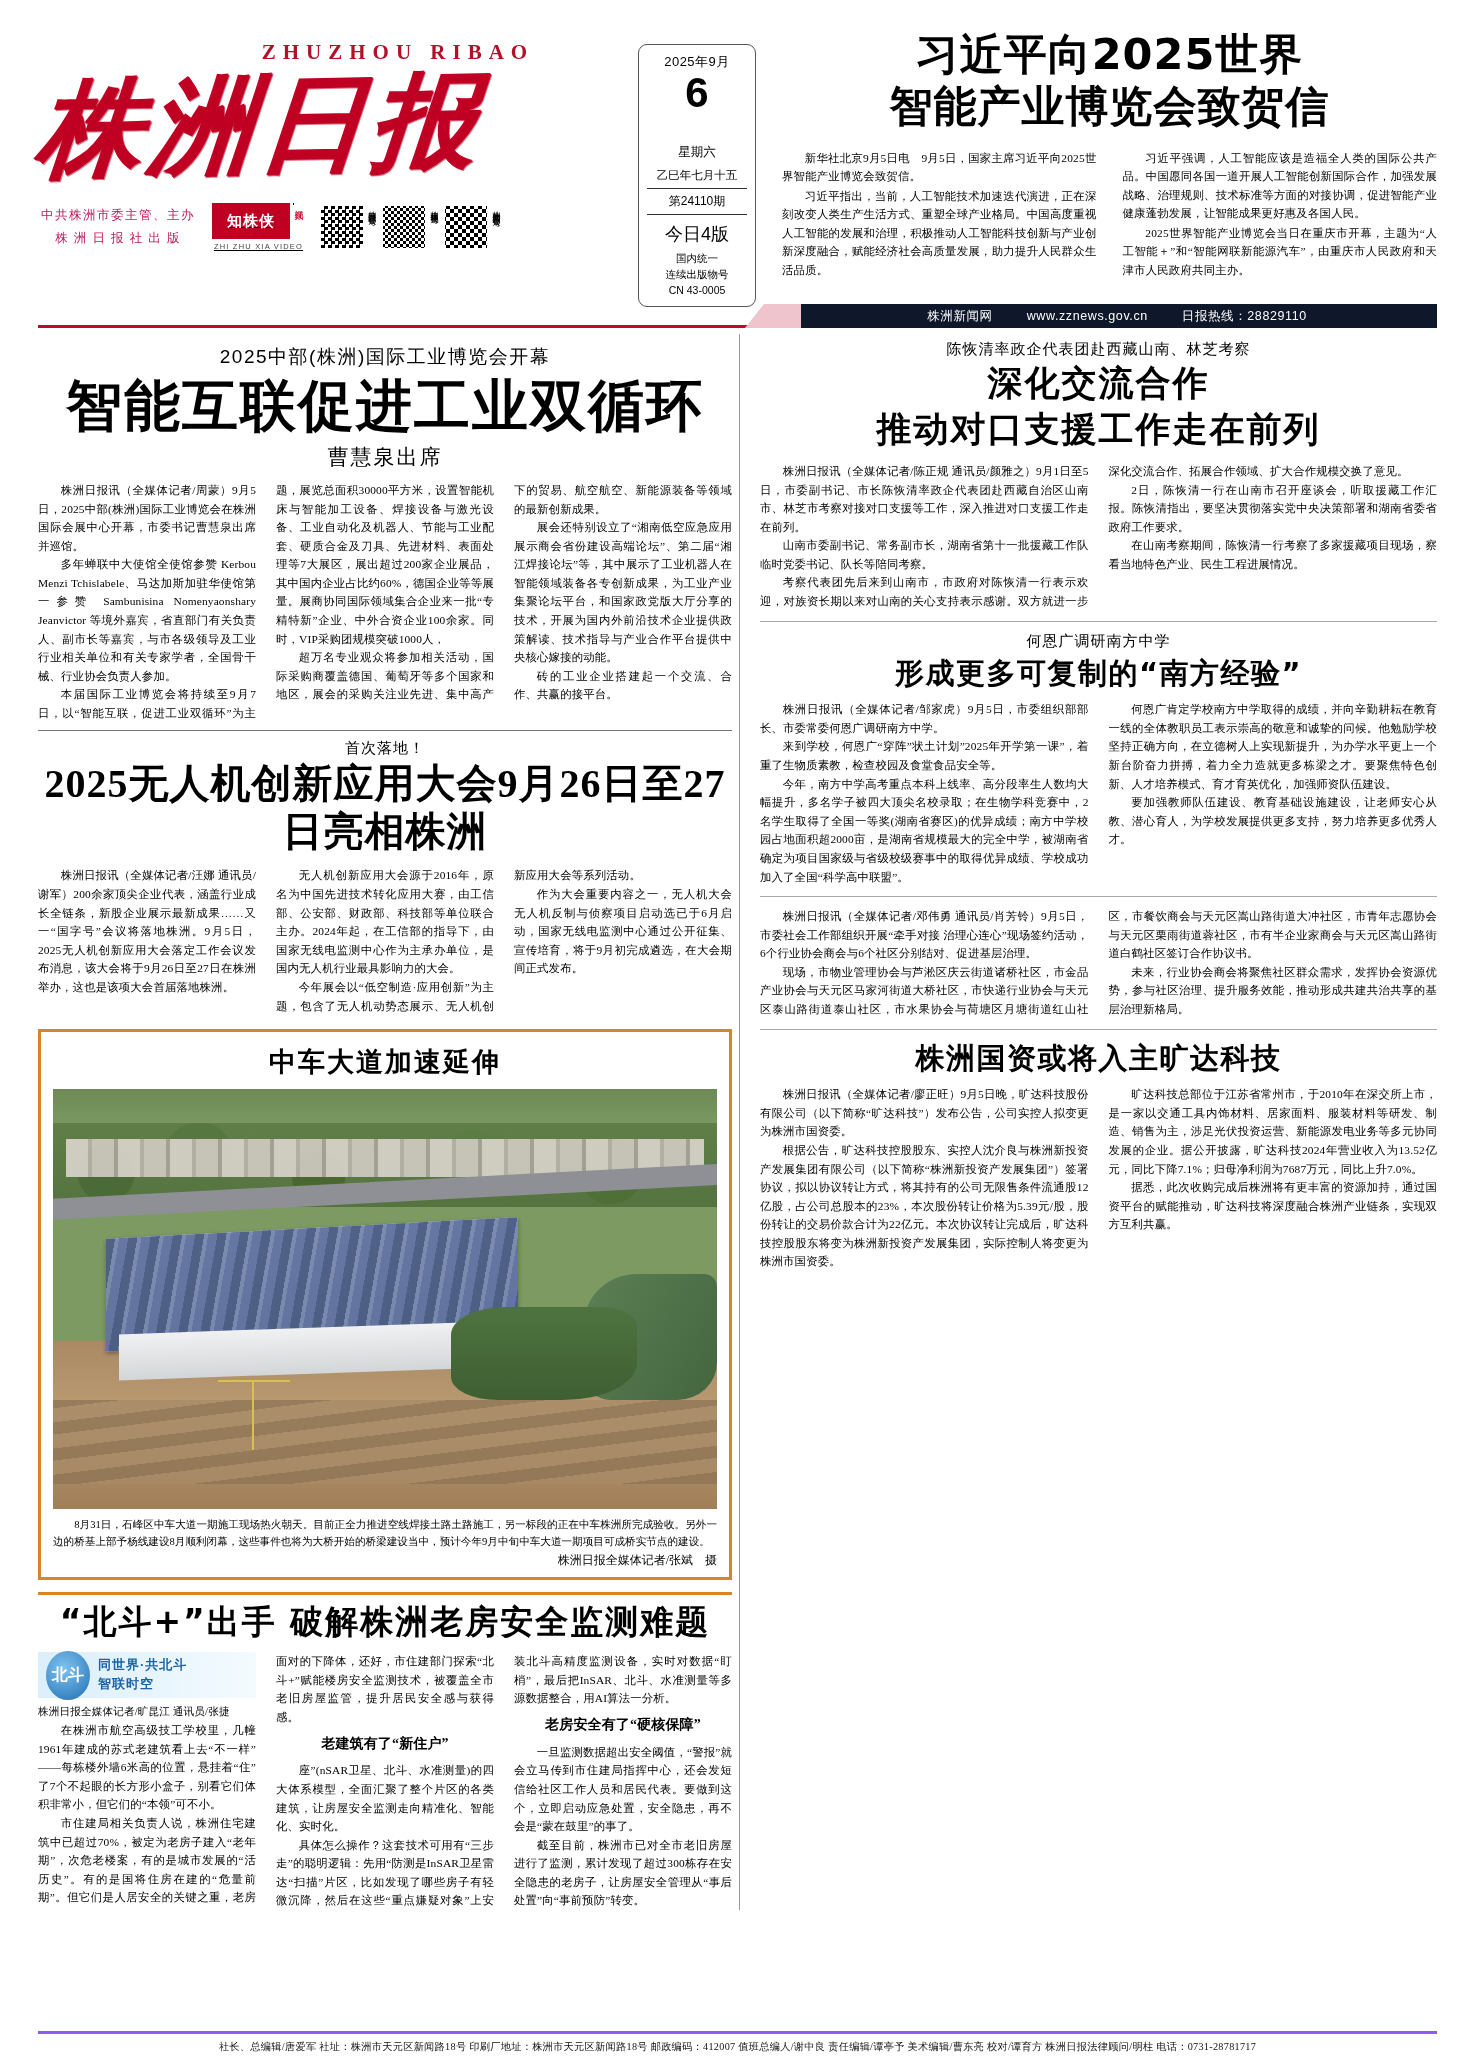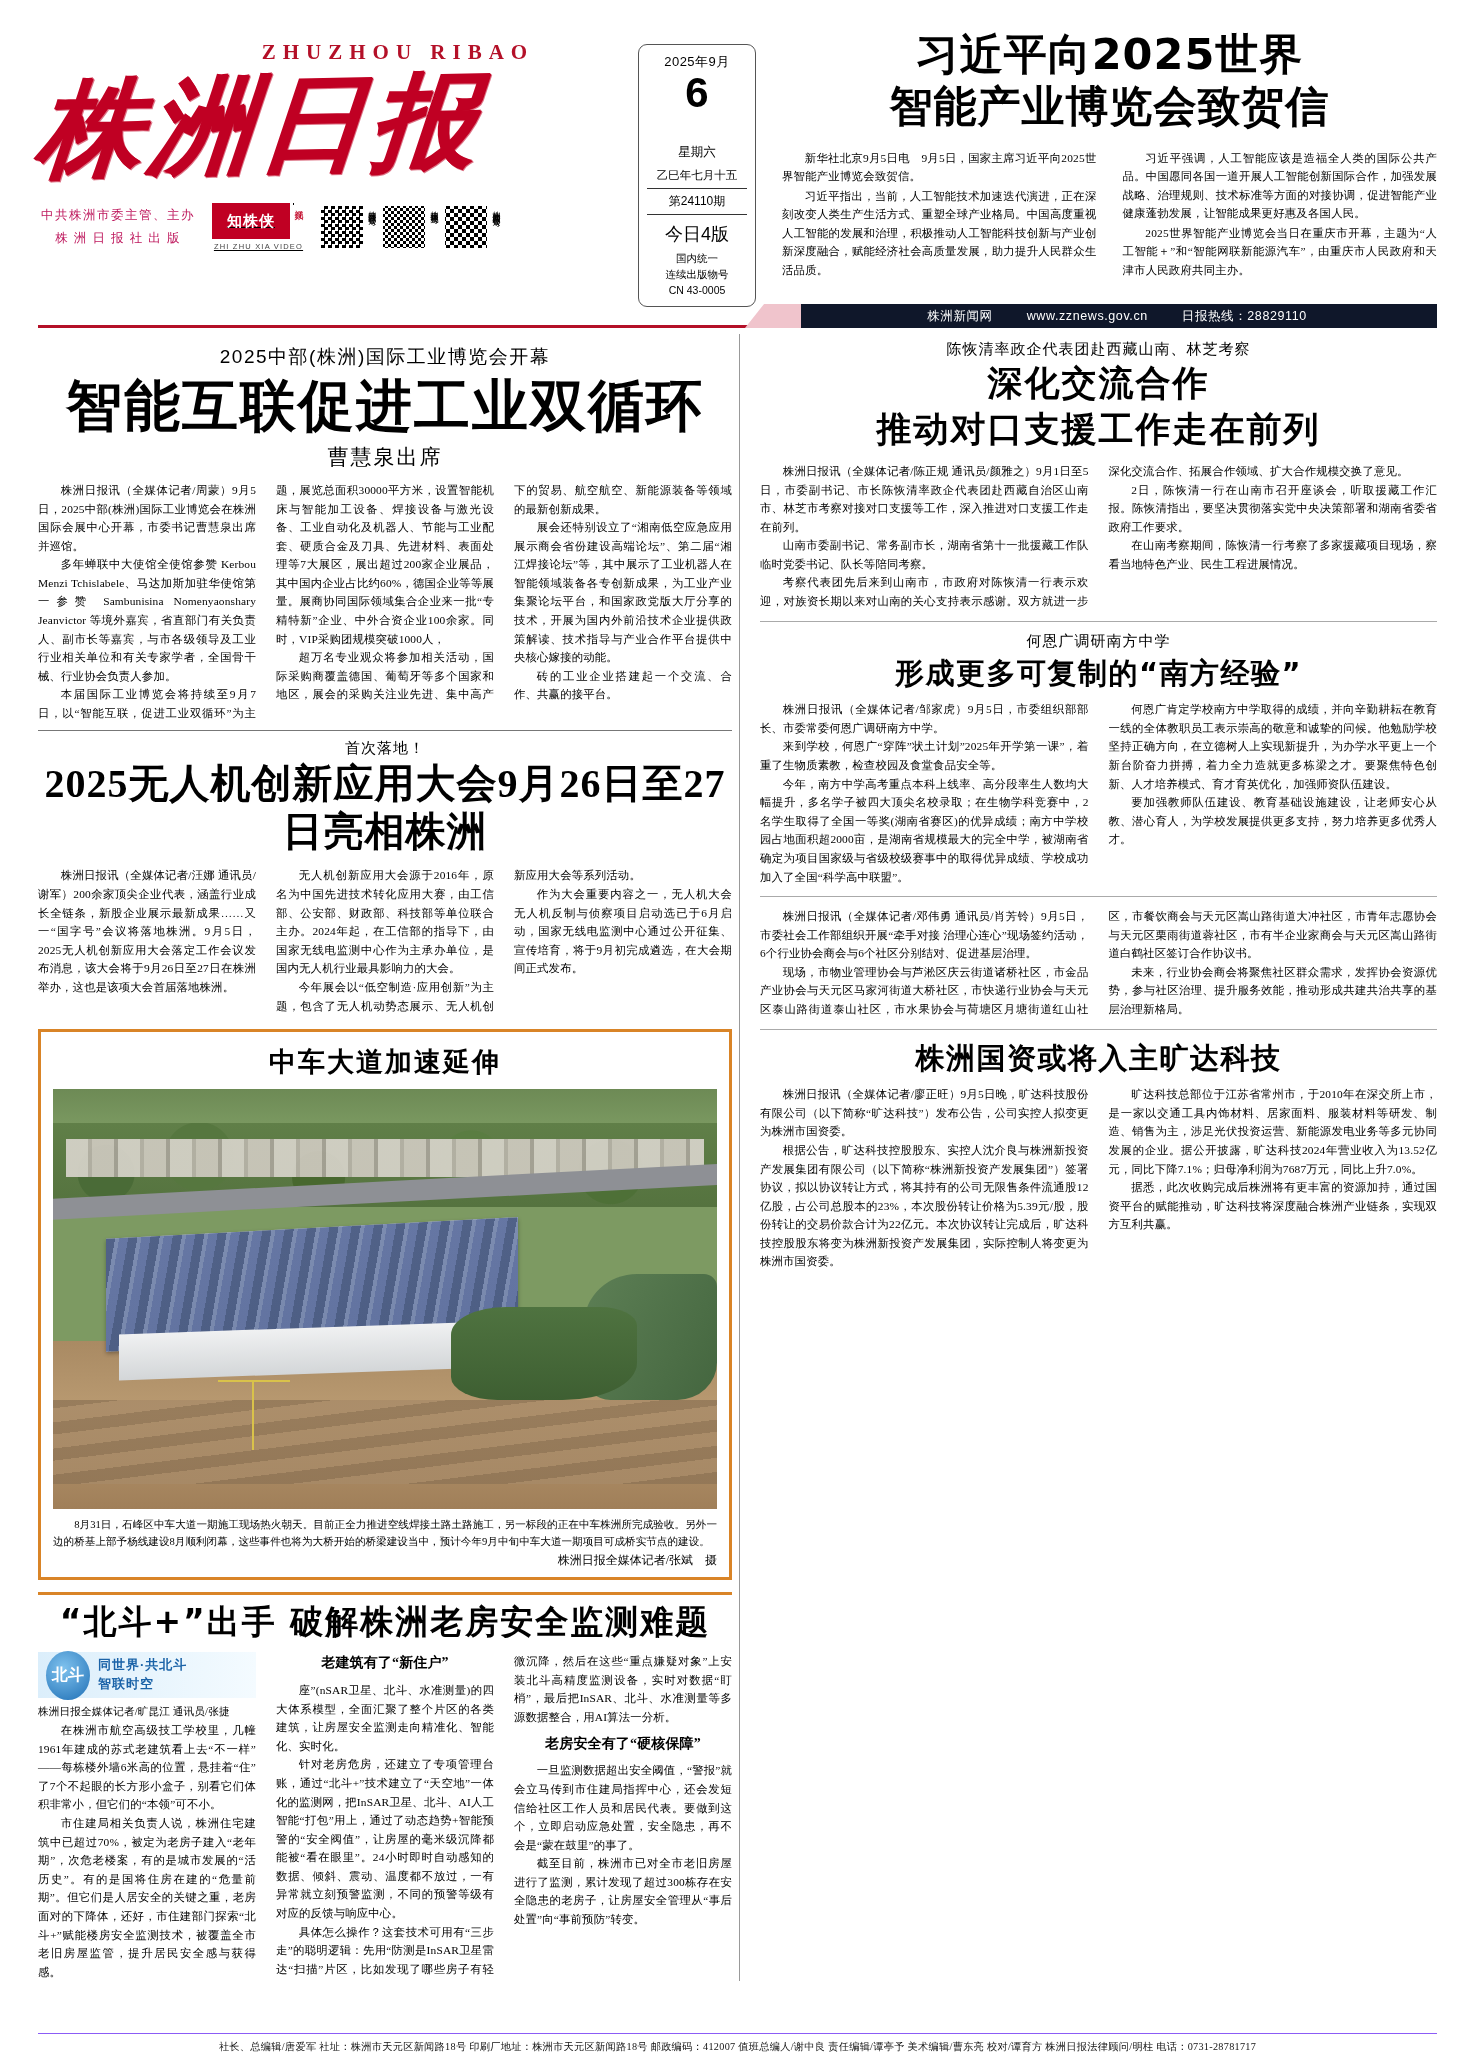--- a/index.html
+++ b/index.html
@@ -148,21 +148,21 @@
       background:radial-gradient(circle at 40% 35%,#7fc2ee,#1f6fb5);position:relative;
       display:flex;align-items:center;justify-content:center;color:#fff;
       font-size:16px;font-weight:700;font-family:"Liberation Sans",sans-serif;}
   .bd-txt{font-size:13px;line-height:1.45;color:#1b63a8;font-weight:700;letter-spacing:1px;
           font-family:"Liberation Sans",sans-serif;}
   .bd-bar{height:46px;background:linear-gradient(90deg,#dbeefb,#f4fbff);display:flex;
           align-items:center;gap:8px;padding:0 8px;box-sizing:border-box;}
   .bd-credit{font-size:10.6px;line-height:1.6;margin-top:6px;}
 
   
-  .footer{position:absolute;left:38px;right:38px;bottom:10px;border-top:1px solid #8b5cf6;
+  .footer{position:absolute;left:38px;right:38px;bottom:10px;border-top:3px solid #8b5cf6;
           padding-top:6px;font-size:10.2px;text-align:center;letter-spacing:.3px;color:#111;}
 
   .ad-line{height:3px;background:#d98427;margin:12px 0 0 0;}
 </style>
 </head>
 <body>
 
 <div class="page">
 
   <div class="masthead">
@@ -302,21 +302,20 @@
           <div class="bd-txt">
             <div>同世界·共北斗</div>
             <div>智联时空</div>
           </div>
         </div>
         <div class="bd-credit">株洲日报全媒体记者/旷昆江  通讯员/张捷</div>
         <p>在株洲市航空高级技工学校里，几幢1961年建成的苏式老建筑看上去“不一样”——每栋楼外墙6米高的位置，悬挂着“住”了7个不起眼的长方形小盒子，别看它们体积非常小，但它们的“本领”可不小。</p>
         <p>市住建局相关负责人说，株洲住宅建筑中已超过70%，被定为老房子建入“老年期”，次危老楼案，有的是城市发展的“活历史”。有的是国将住房在建的“危量前期”。但它们是人居安全的关键之重，老房面对的下降体，还好，市住建部门探索“北斗+”赋能楼房安全监测技术，被覆盖全市老旧房屋监管，提升居民安全感与获得感。</p>
         <p style="text-indent:0;font-weight:700;font-size:14px;text-align:center;margin:6px 0;">老建筑有了“新住户”</p>
         <p>座”(nSAR卫星、北斗、水准测量)的四大体系模型，全面汇聚了整个片区的各类建筑，让房屋安全监测走向精准化、智能化、实时化。</p>
-        <p>针对老房危房，还建立了专项管理台账，通过“北斗+”技术建立了“天空地”一体化的监测网，把InSAR卫星、北斗、AI人工智能“打包”用上，通过了动态趋势+智能预警的“安全阀值”，让房屋的毫米级沉降都能被“看在眼里”。24小时即时自动感知的数据、倾斜、震动、温度都不放过，一有异常就立刻预警监测，不同的预警等级有对应的反馈与响应中心。</p>
         <p>具体怎么操作？这套技术可用有“三步走”的聪明逻辑：先用“防测是InSAR卫星雷达“扫描”片区，比如发现了哪些房子有轻微沉降，然后在这些“重点嫌疑对象”上安装北斗高精度监测设备，实时对数据“盯梢”，最后把InSAR、北斗、水准测量等多源数据整合，用AI算法一分析。</p>
         <p style="text-indent:0;font-weight:700;font-size:14px;text-align:center;margin:6px 0;">老房安全有了“硬核保障”</p>
         <p>一旦监测数据超出安全阈值，“警报”就会立马传到市住建局指挥中心，还会发短信给社区工作人员和居民代表。要做到这个，立即启动应急处置，安全隐患，再不会是“蒙在鼓里”的事了。</p>
         <p>截至目前，株洲市已对全市老旧房屋进行了监测，累计发现了超过300栋存在安全隐患的老房子，让房屋安全管理从“事后处置”向“事前预防”转变。</p>
       </div>
     </div>
 
     <div class="gutter">
       <div class="vline"></div>
     </div>

